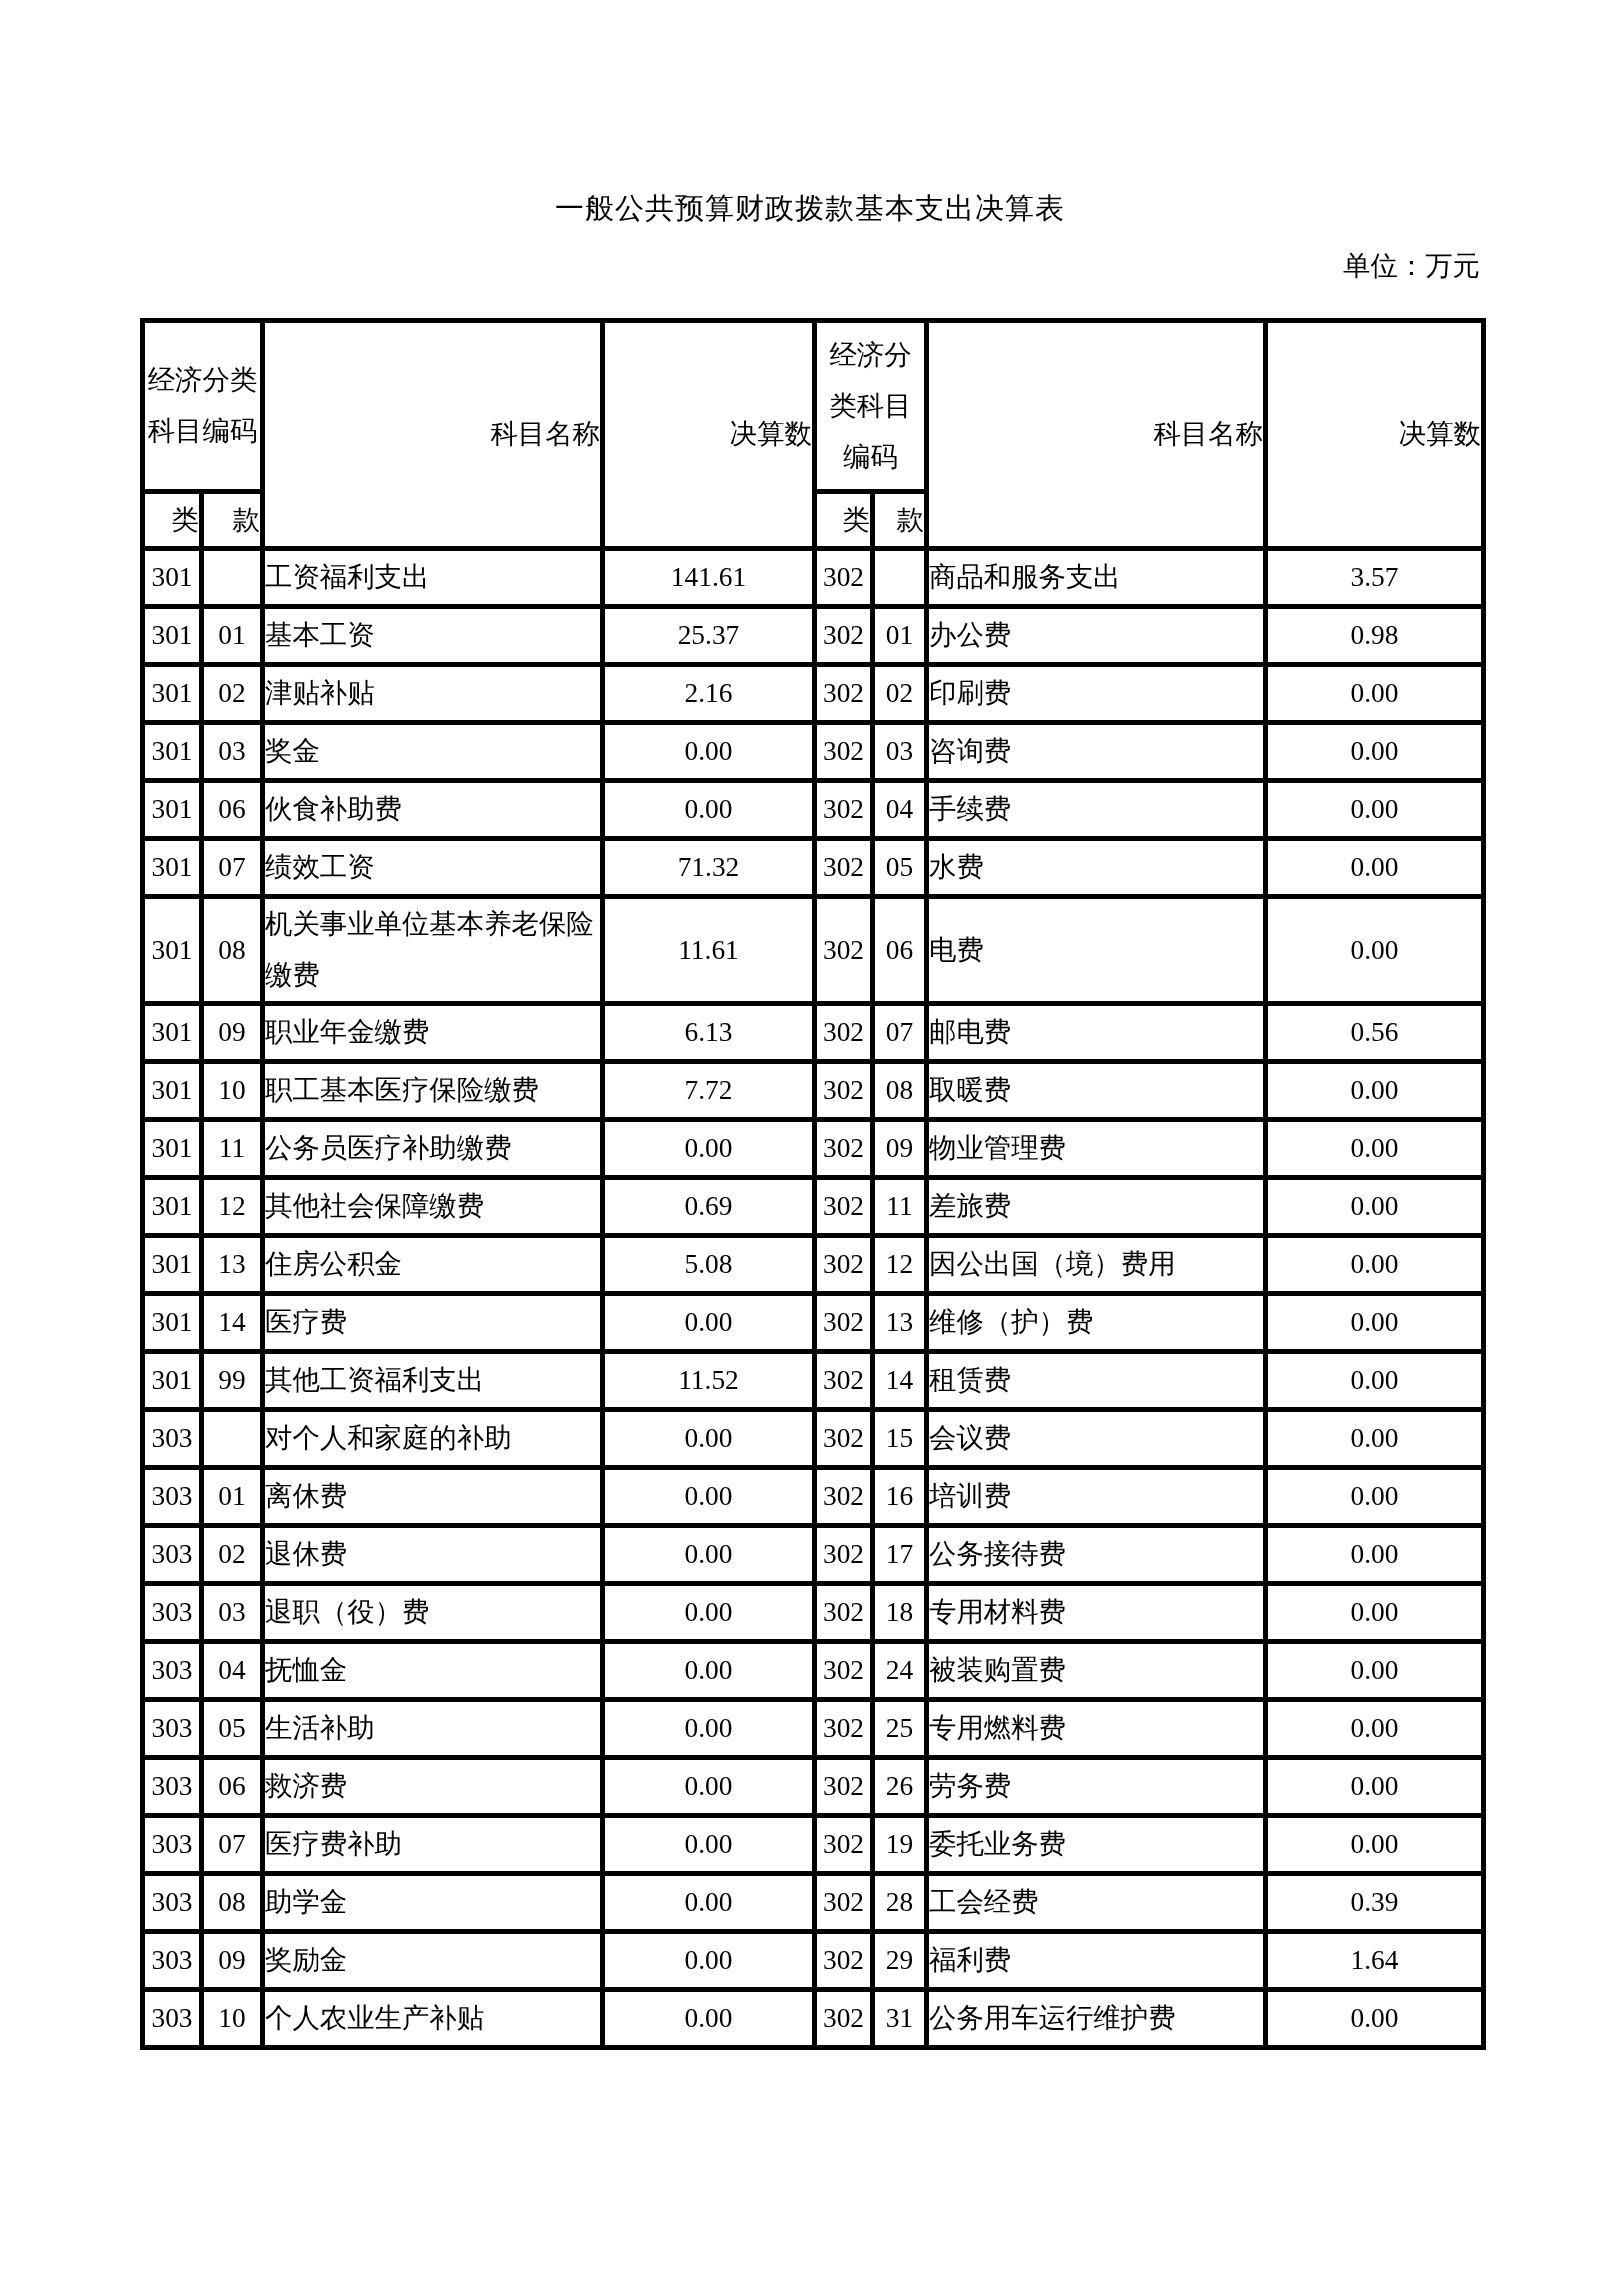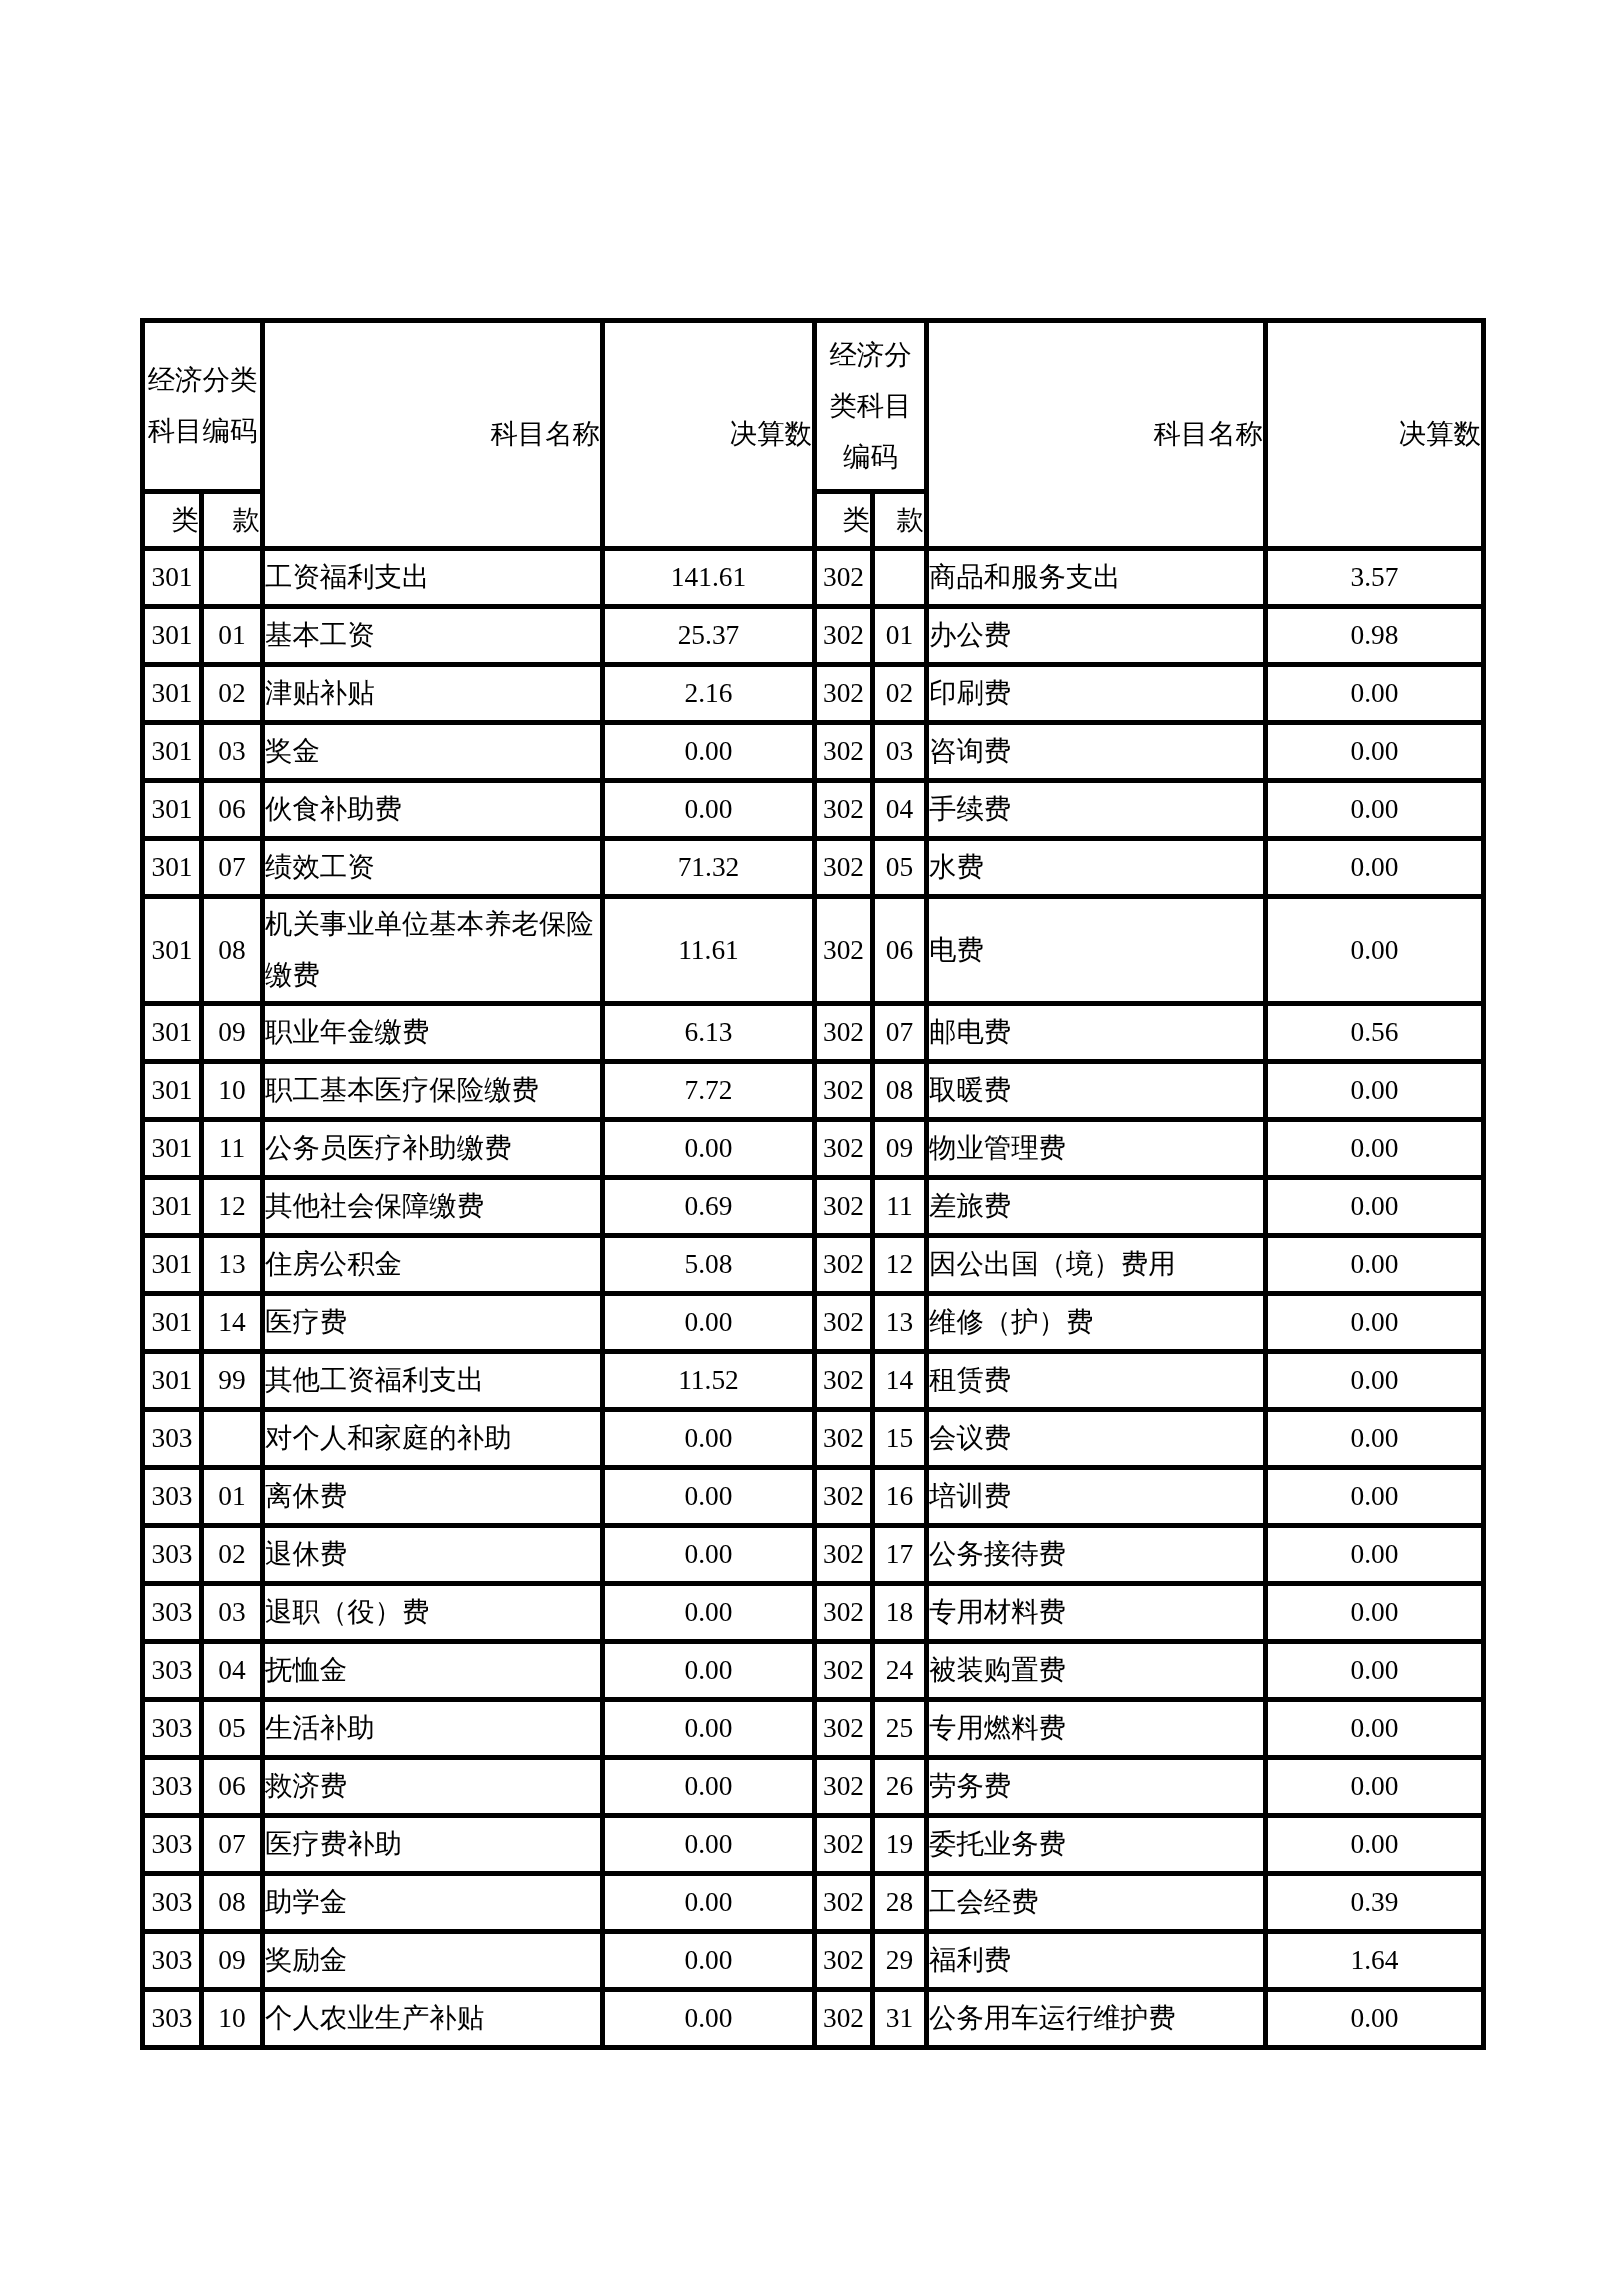--- a/index.html
+++ b/index.html
@@ -50,21 +50,23 @@
   .center-hdr{text-align:right;}
   td.cls, td.sec{text-align:center;}
   td.name{text-align:left;padding-left:7.8px;padding-right:3.9px;margin-left:16px;}
   td.amt{text-align:center;padding-right:3.9px;}
 </style>
 </head>
 <body>
 
 <div class="page">
 
-
+  <div class="doc-title">一般公共预算财政拨款基本支出决算表</div>
+
+  <div class="unit-note">单位：万元</div>
 
   <table class="fiscal">
     <colgroup>
       <col style="width:59px">
         <col style="width:61px">
         <col style="width:340px">
         <col style="width:212px">
       <col style="width:58px">
         <col style="width:54px">
         <col style="width:339px">

